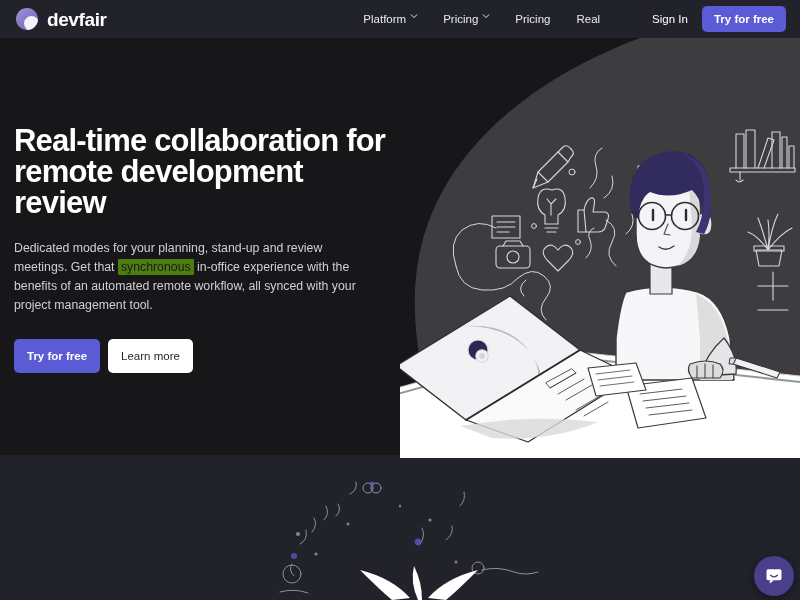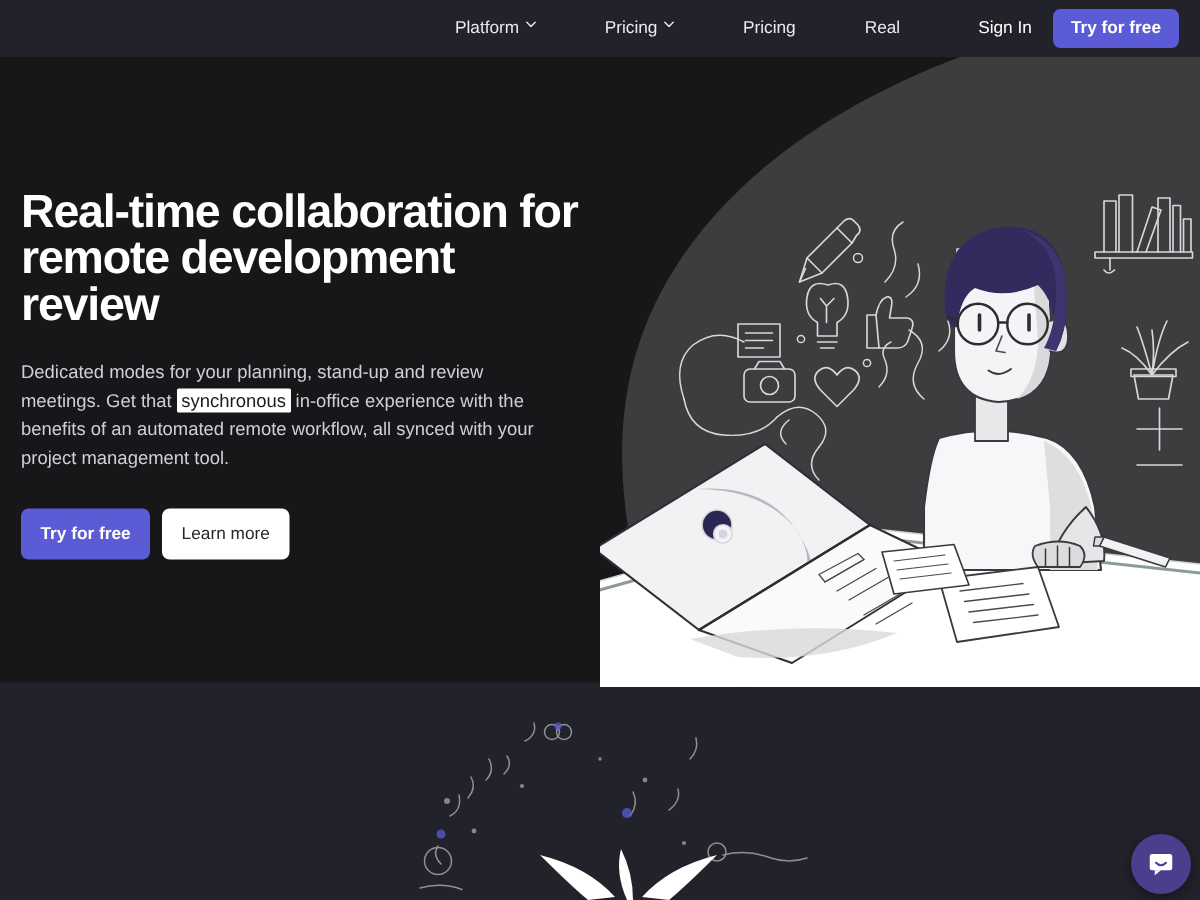--- a/index.html
+++ b/index.html
@@ -28,21 +28,21 @@
     content:""; position:absolute; width:15px; height:15px; border-radius:50%;
     background:#f4f2fa; right:-1px; bottom:-1px;
   }
   #brand-name {
     color:#ffffff; font-size:19px; font-weight:bold; letter-spacing:-0.4px; line-height:1;
   }
 
   #nav-links { display:flex; align-items:center; gap:26px; margin-left:auto; }
   .nav-link {
     color:#e9e9ef; font-size:11.5px; cursor:pointer; white-space:nowrap;
-    display:flex; gap:4px;margin-left:20px;
+    display:flex; gap:4px;
   }
   .caret { display:inline-block; width:7px; height:7px; position:relative; top:-1px; }
   .caret svg { display:block; }
 
   #nav-actions { display:flex; align-items:center; gap:14px; margin-left:52px; margin-right:14px; }
   #signin-link { color:#ffffff; font-size:11.5px; cursor:pointer; white-space:nowrap; }
   #nav-cta {
     background:#5b5bd6; color:#ffffff; font-size:11.5px; font-weight:600;
     border:none; border-radius:5px; padding:7px 12px; cursor:pointer; white-space:nowrap;
     font-family:"Liberation Sans", sans-serif;
@@ -60,21 +60,21 @@
   
   #hero-copy { position:absolute; top:125px; left:14px; width:375px; z-index:20; }
   #headline {
     color:#ffffff; font-size:31px; line-height:1.0; font-weight:bold;
     letter-spacing:-0.8px; margin-bottom:21px;
   }
   #subcopy {
     color:#cfcfd6; font-size:12.3px; line-height:1.55; max-width:358px;
   }
   #subcopy .hl {
-    background:#ffffff; color:#1b1b1f; padding:1px 3px; border-radius:1px;
+    background:#4d7c0f; color:#1b1b1f; padding:1px 3px; border-radius:1px;
   }
   #hero-buttons { display:flex; gap:8px; margin-top:24px; }
   #hero-cta-primary {
     background:#5b5bd6; color:#ffffff; font-size:11.5px; font-weight:600;
     border:none; border-radius:5px; padding:9px 13px; cursor:pointer;
     font-family:"Liberation Sans", sans-serif; white-space:nowrap;
   }
   #hero-cta-secondary {
     background:#ffffff; color:#26262c; font-size:11.5px; font-weight:500;
     border:none; border-radius:5px; padding:11px 13px; cursor:pointer;
@@ -95,20 +95,24 @@
     box-shadow:0 2px 8px rgba(0,0,0,.45);
   }
 </style>
 </head>
 <body>
 
 <div id="page">
 
   <nav id="navbar">
 
+    <div id="brand">
+      <span id="logo-mark"></span>
+      <span id="brand-name">devfair</span>
+    </div>
 
     <div id="nav-links">
 
       <div class="nav-link">
         <span>Platform</span>
         <span class="caret">
           <svg viewBox="0 0 10 10" width="8" height="8">
               <path d="M1.5 3.5 L5 7 L8.5 3.5" stroke="#e9e9ef" stroke-width="1.2" fill="none" stroke-linecap="round" stroke-linejoin="round"></path>
             </svg>
         </span>

